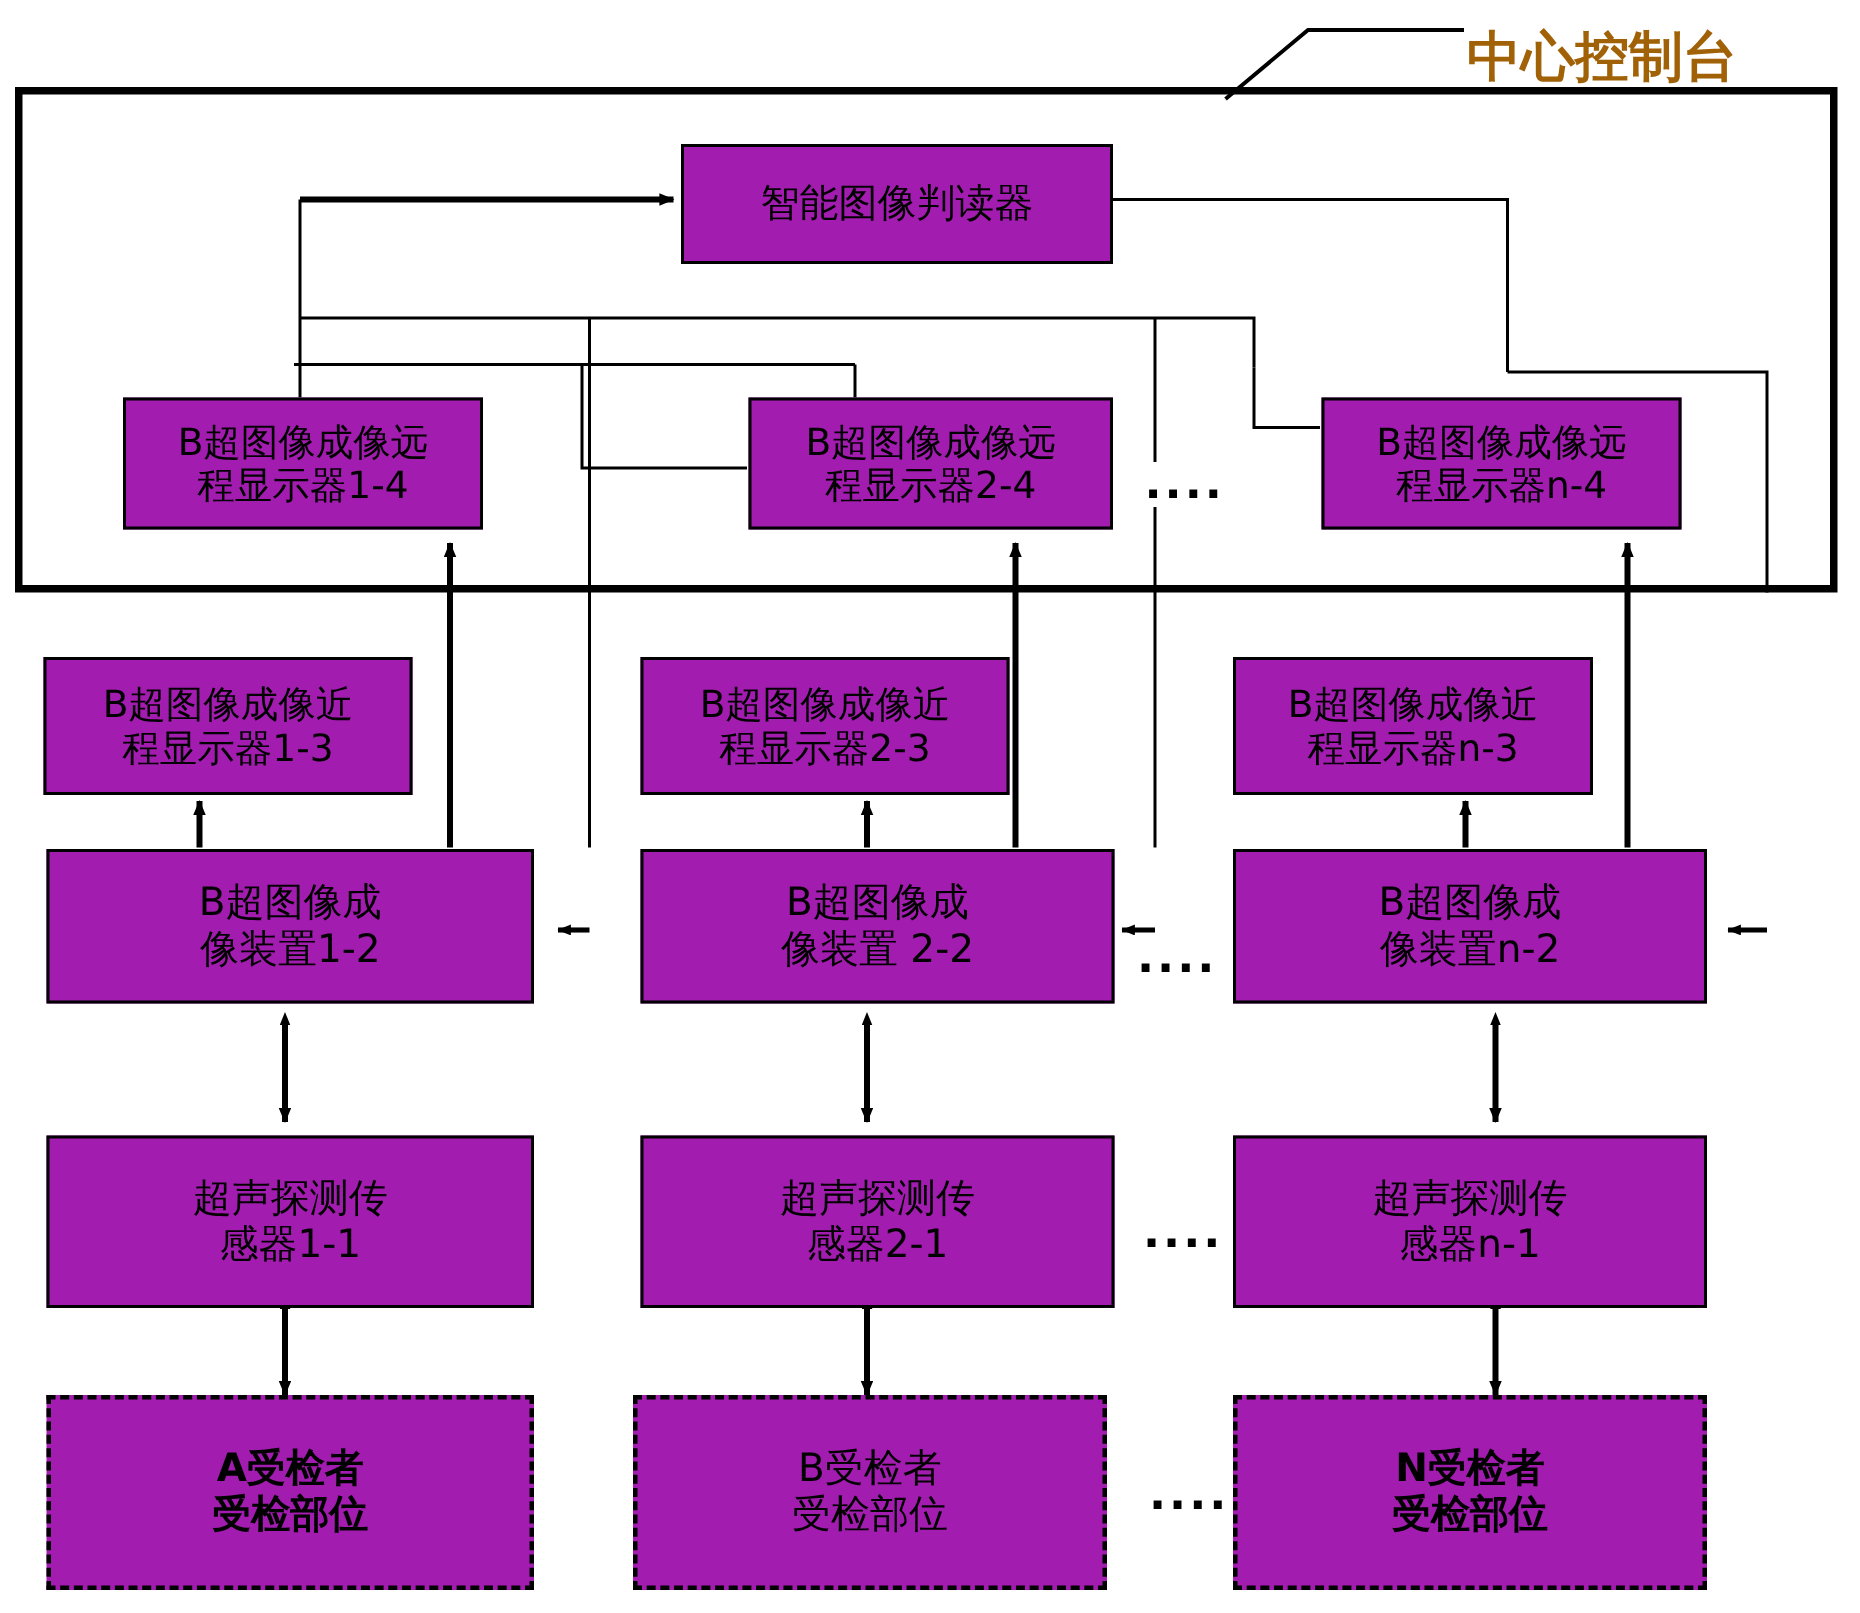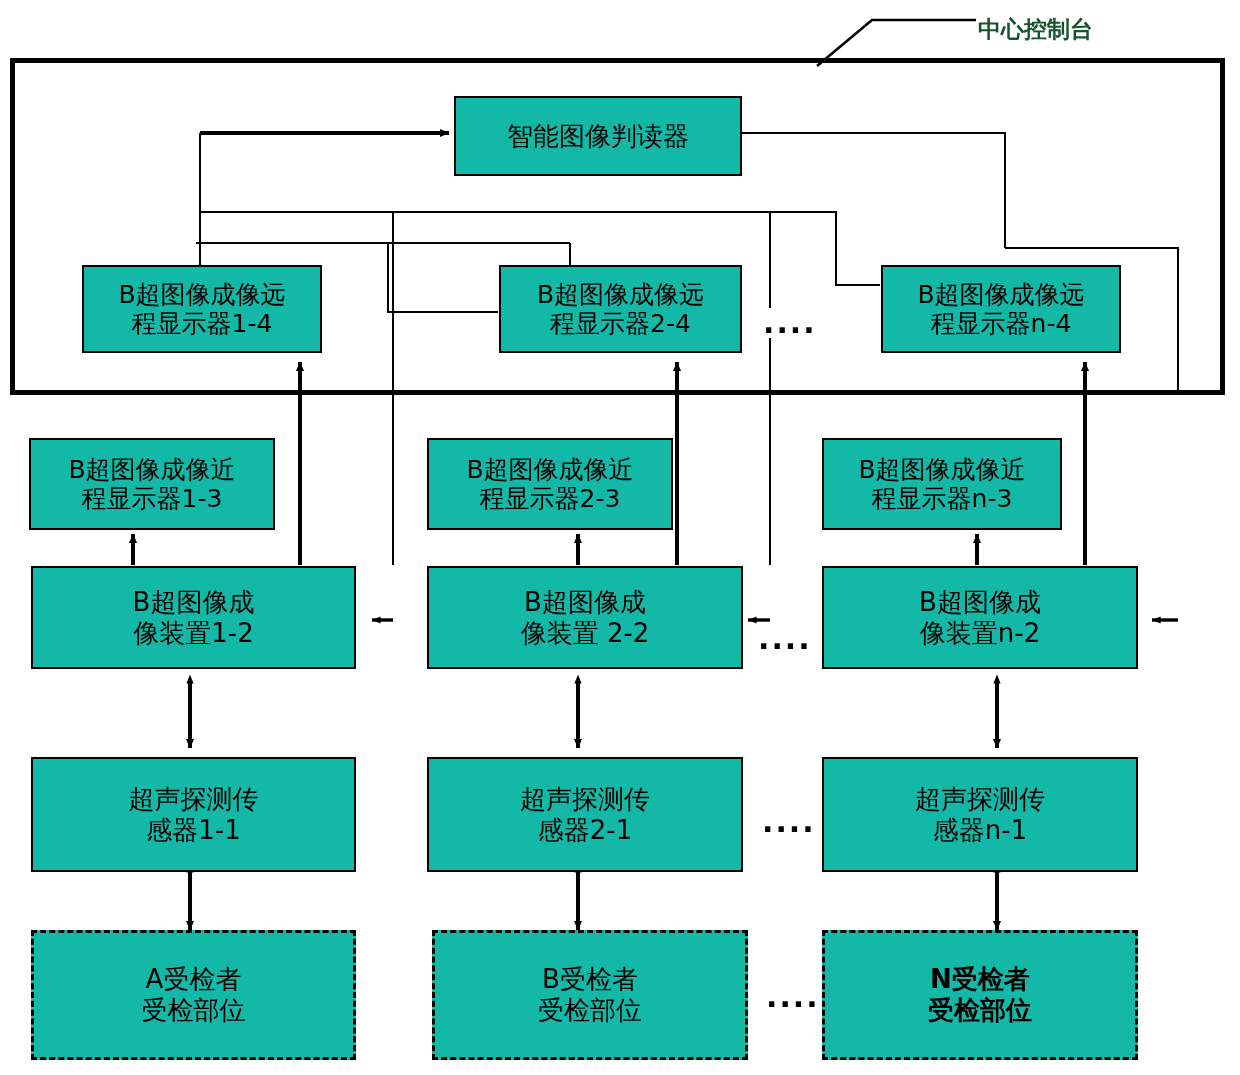--- a/index.html
+++ b/index.html
@@ -21,21 +21,21 @@
   #wires {
     position: absolute;
     left: 0;
     top: 0;
     width: 1240px;
     height: 1075px;
   }
   .node {
     position: absolute;
     box-sizing: border-box;
-    background: #14b8a6;
+    background: #a21caf;
     display: flex;
     align-items: center;
     justify-content: center;
     text-align: center;
     color: #000000;
     line-height: 1.18;
     z-index: 5;
   }
   .node .label {
     display: block;
@@ -49,23 +49,23 @@
   }
   .console-frame {
     position: absolute;
     box-sizing: border-box;
     border: 5px solid #000000;
     background: transparent;
     z-index: 1;
   }
   .console-title {
     position: absolute;
-    font-size: 23px;
+    font-size: 36px;
     font-weight: bold;
-    color: #14532d;
+    color: #a16207;
     white-space: nowrap;
     z-index: 6;
   }
   .dots {
     position: absolute;
     font-size: 30px;
     font-weight: bold;
     letter-spacing: 2px;
     color: #000000;
     line-height: 1;
@@ -213,25 +213,25 @@
   <div class="node solid-box t26" style="left:427px; top:757px; width:316px; height:115px;">
     <span class="label">超声探测传
 感器2-1</span>
   </div>
   <div class="node solid-box t26" style="left:822px; top:757px; width:316px; height:115px;">
     <span class="label">超声探测传
 感器n-1</span>
   </div>
   <div class="dots" style="left:761px; top:807px;">....</div>
 
-  <div class="node dashed-box t26" style="left:31px; top:930px; width:325px; height:130px;">
+  <div class="node dashed-box t26" style="left:31px; top:930px; width:325px; height:130px;font-weight:bold;">
     <span class="label">A受检者
 受检部位</span>
   </div>
-  <div class="node dashed-box t26" style="left:432px; top:930px; width:316px; height:130px;">
+  <div class="node dashed-box t26" style="left:422px; top:930px; width:316px; height:130px;">
     <span class="label">B受检者
 受检部位</span>
   </div>
   <div class="node dashed-box t26" style="left:822px; top:930px; width:316px; height:130px;font-weight:bold;">
     <span class="label">N受检者
 受检部位</span>
   </div>
   <div class="dots" style="left:765px; top:982px;">....</div>
 
 </div>

